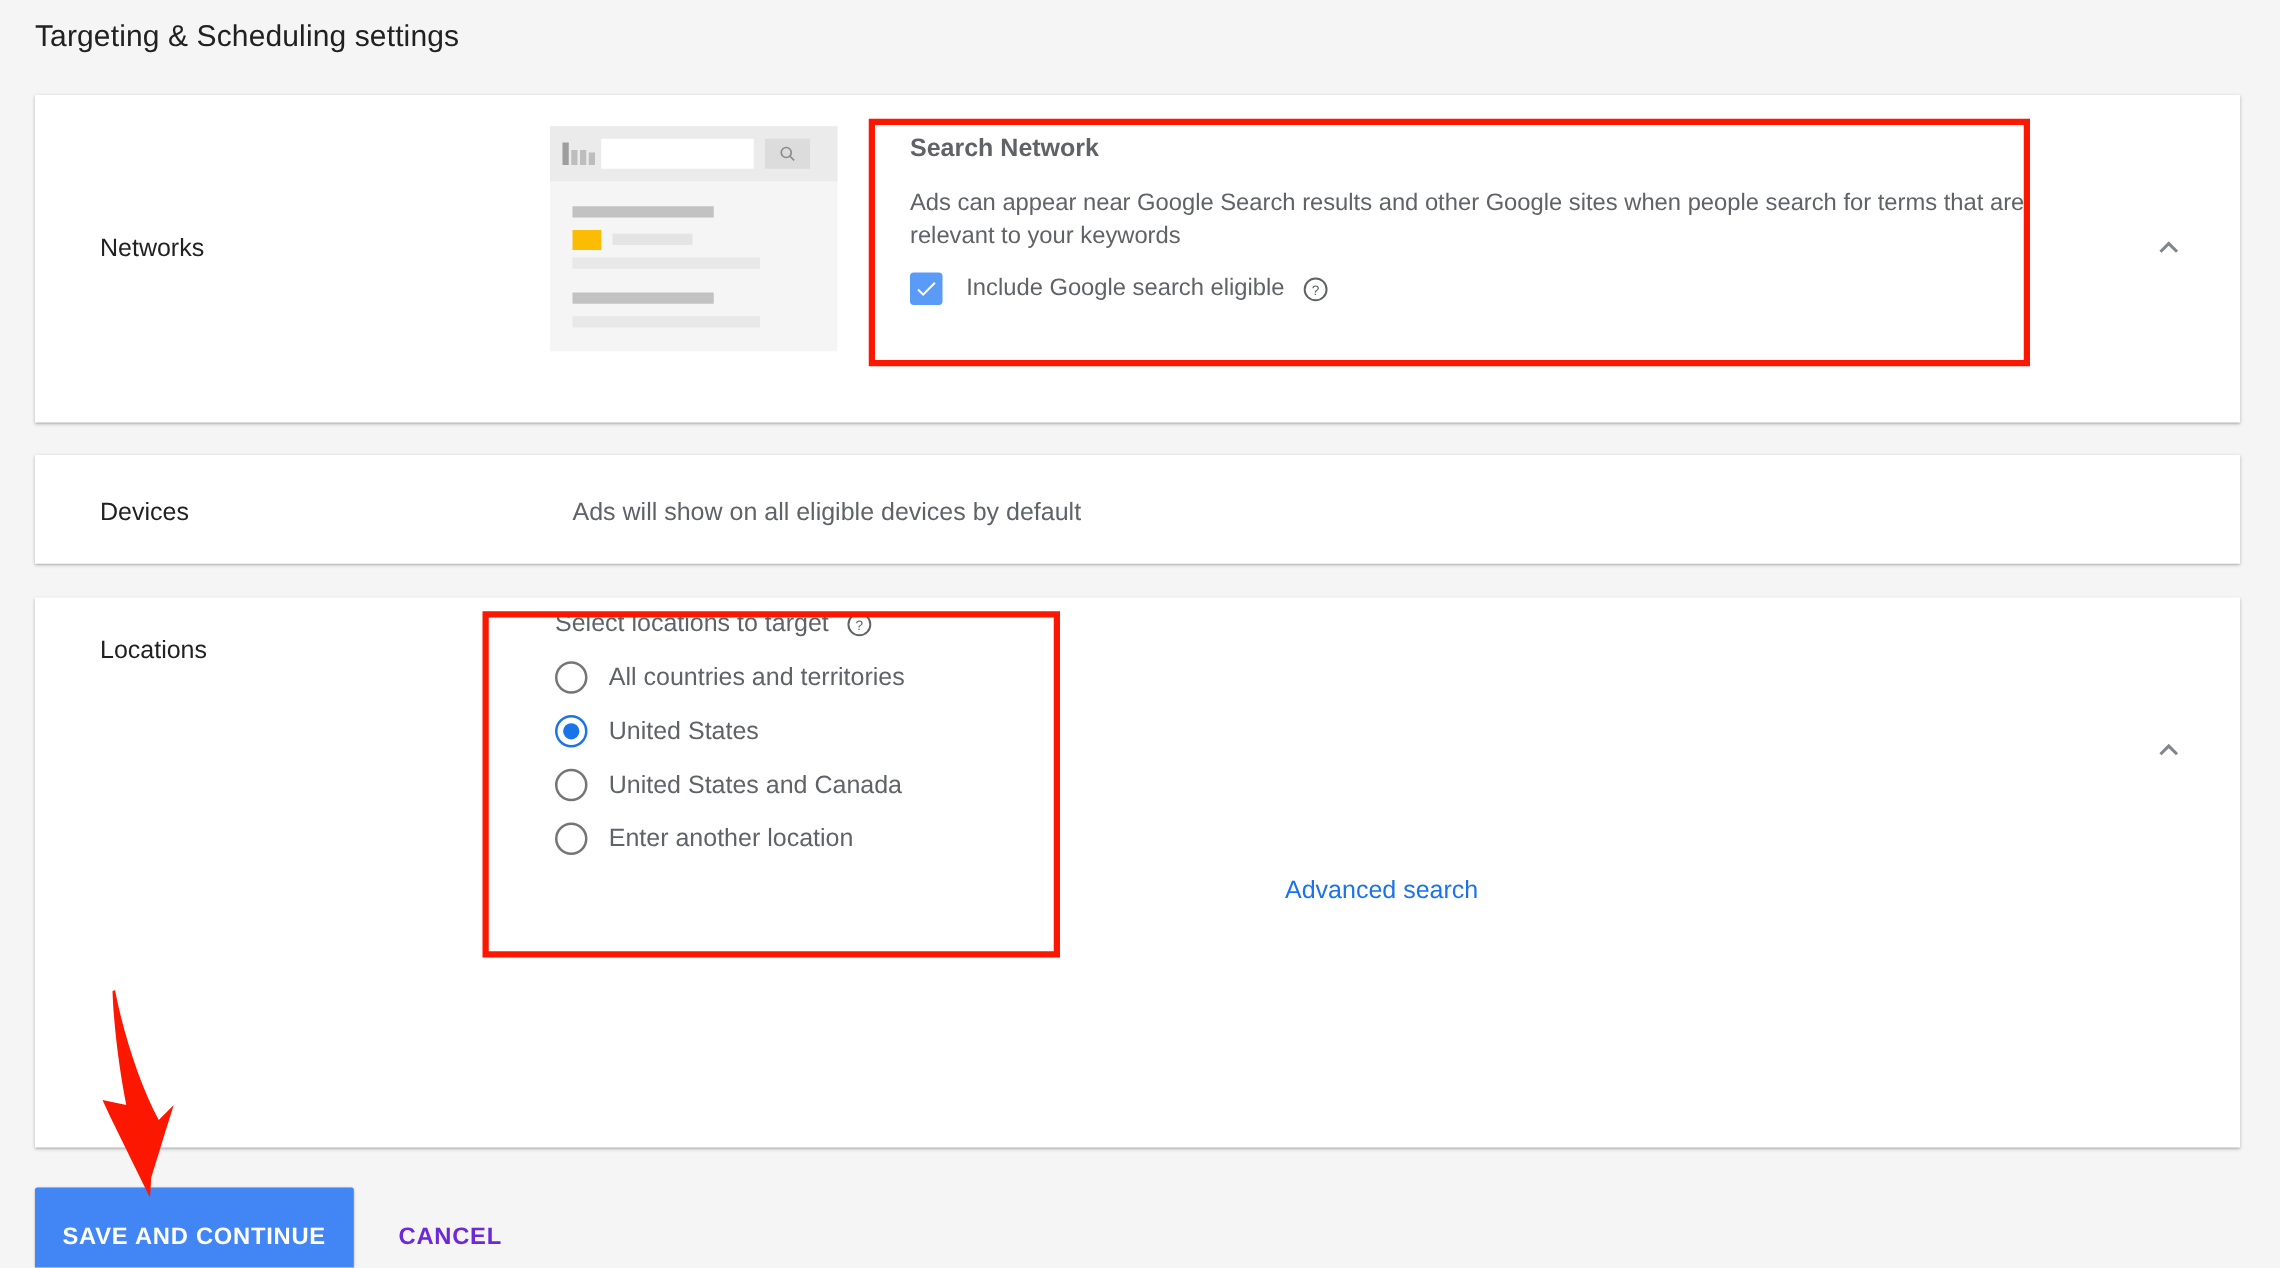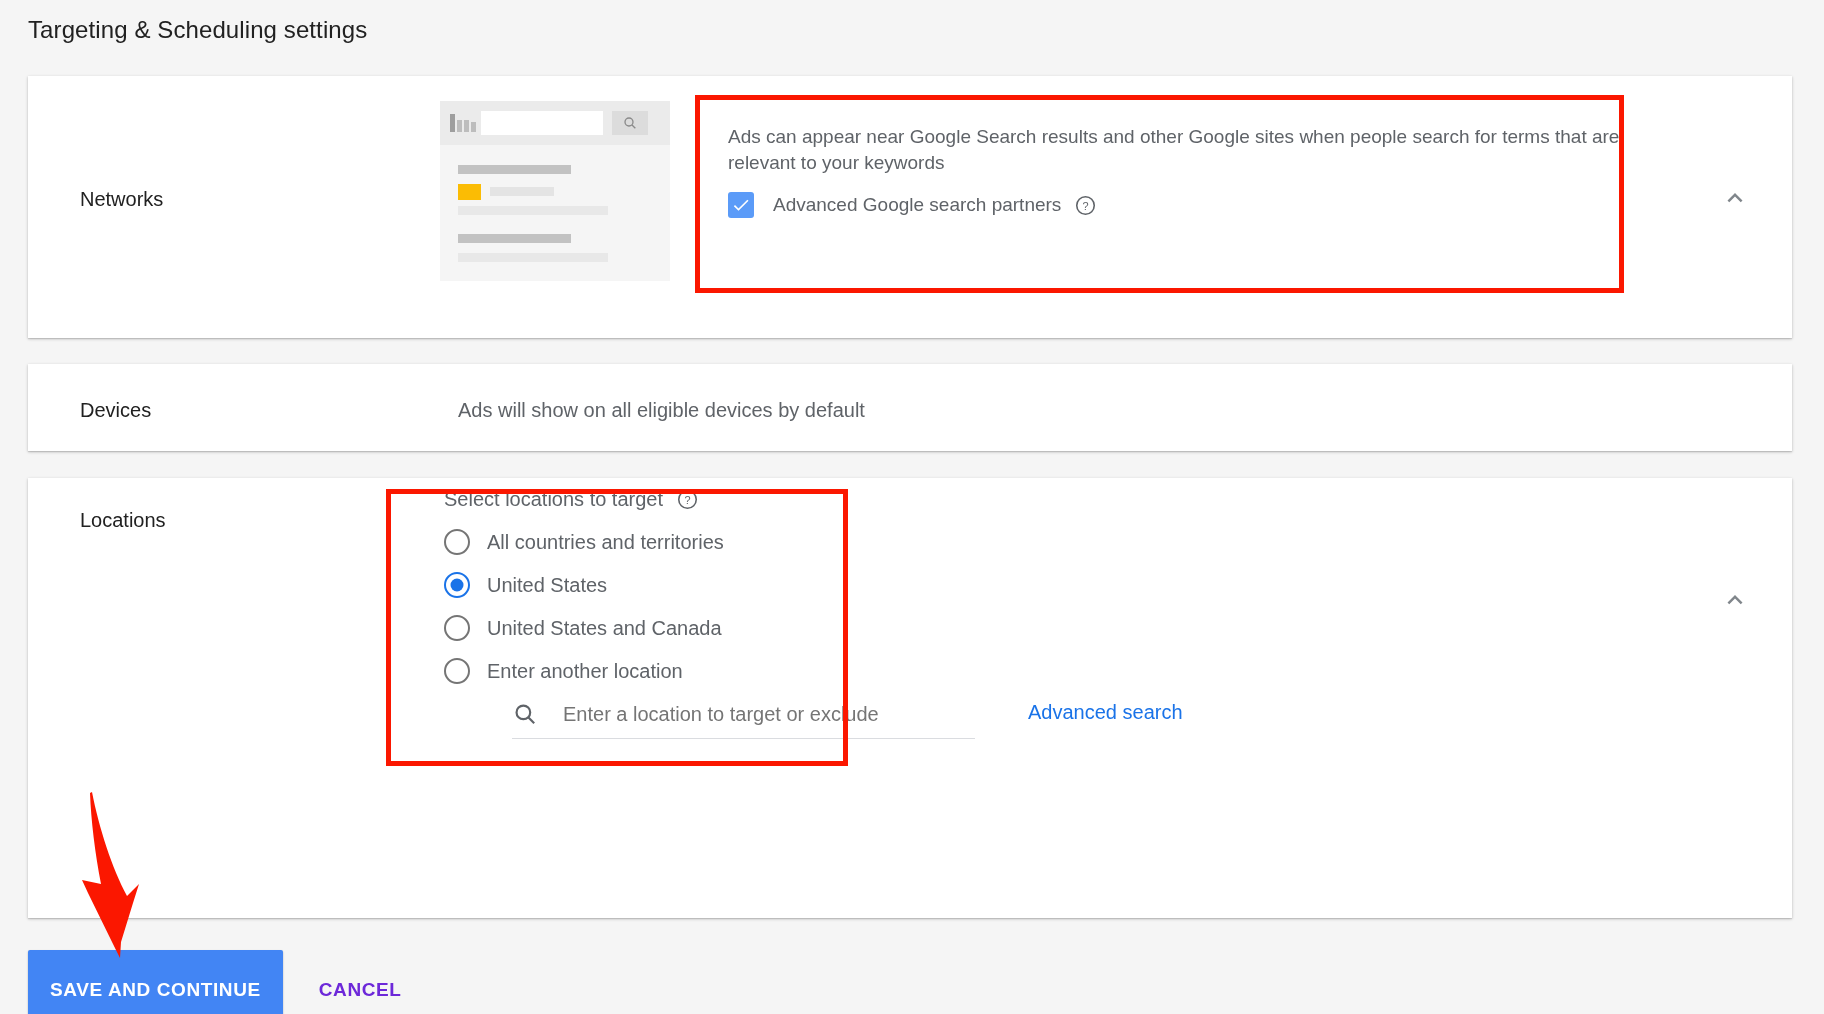--- a/index.html
+++ b/index.html
@@ -347,28 +347,29 @@
       </div>
       <div class="serp-line serp-l1"></div>
       <div class="serp-line serp-ad"></div>
       <div class="serp-line serp-l2"></div>
       <div class="serp-line serp-l3"></div>
       <div class="serp-line serp-l4"></div>
       <div class="serp-line serp-l5"></div>
     </div>
 
     <div class="search-network">
+      <div class="sn-title">Search Network</div>
       <div class="sn-desc">Ads can appear near Google Search results and other Google sites when people search for terms that are relevant to your keywords</div>
       <div class="sn-checkrow">
         <div class="checkbox">
           <svg width="20" height="20" viewBox="0 0 24 24" aria-hidden="true">
             <path d="M9 16.2 4.8 12l-1.4 1.4L9 19 21 7l-1.4-1.4z" fill="#ffffff"></path>
           </svg>
         </div>
-        <div class="sn-checklabel">Advanced Google search partners</div>
+        <div class="sn-checklabel">Include Google search eligible</div>
         <span class="help-icon">
           <svg width="21" height="21" viewBox="0 0 24 24" aria-hidden="true">
             <circle cx="12" cy="12" r="10" fill="none" stroke="#5f6368" stroke-width="1.8"></circle>
             <text x="12" y="16.8" text-anchor="middle" font-size="12.5" font-family="Liberation Sans, sans-serif" fill="#5f6368">?</text>
           </svg>
         </span>
       </div>
     </div>
   </div>
 
@@ -412,29 +413,20 @@
         <span class="radio"></span>
         <span class="radio-label">United States and Canada</span>
       </div>
 
       <div class="radio-row">
         <span class="radio"></span>
         <span class="radio-label">Enter another location</span>
       </div>
     </div>
 
-    <div class="loc-search">
-      <span class="mag">
-        <svg width="26" height="26" viewBox="0 0 24 24" aria-hidden="true">
-          <circle cx="10.5" cy="10.5" r="6.3" fill="none" stroke="#5f6368" stroke-width="2"></circle>
-          <line x1="15.2" y1="15.2" x2="20.5" y2="20.5" stroke="#5f6368" stroke-width="2"></line>
-        </svg>
-      </span>
-      <input class="loc-search-input" type="text" placeholder="Enter a location to target or exclude" value="" style="">
-    </div>
 
     <a class="adv-search">Advanced search</a>
   </div>
 
   <div class="footer">
     <button class="btn-primary">SAVE AND CONTINUE</button>
     <button class="btn-flat">CANCEL</button>
   </div>
 
   <div class="hl-box" id="hl-search-network"></div>

